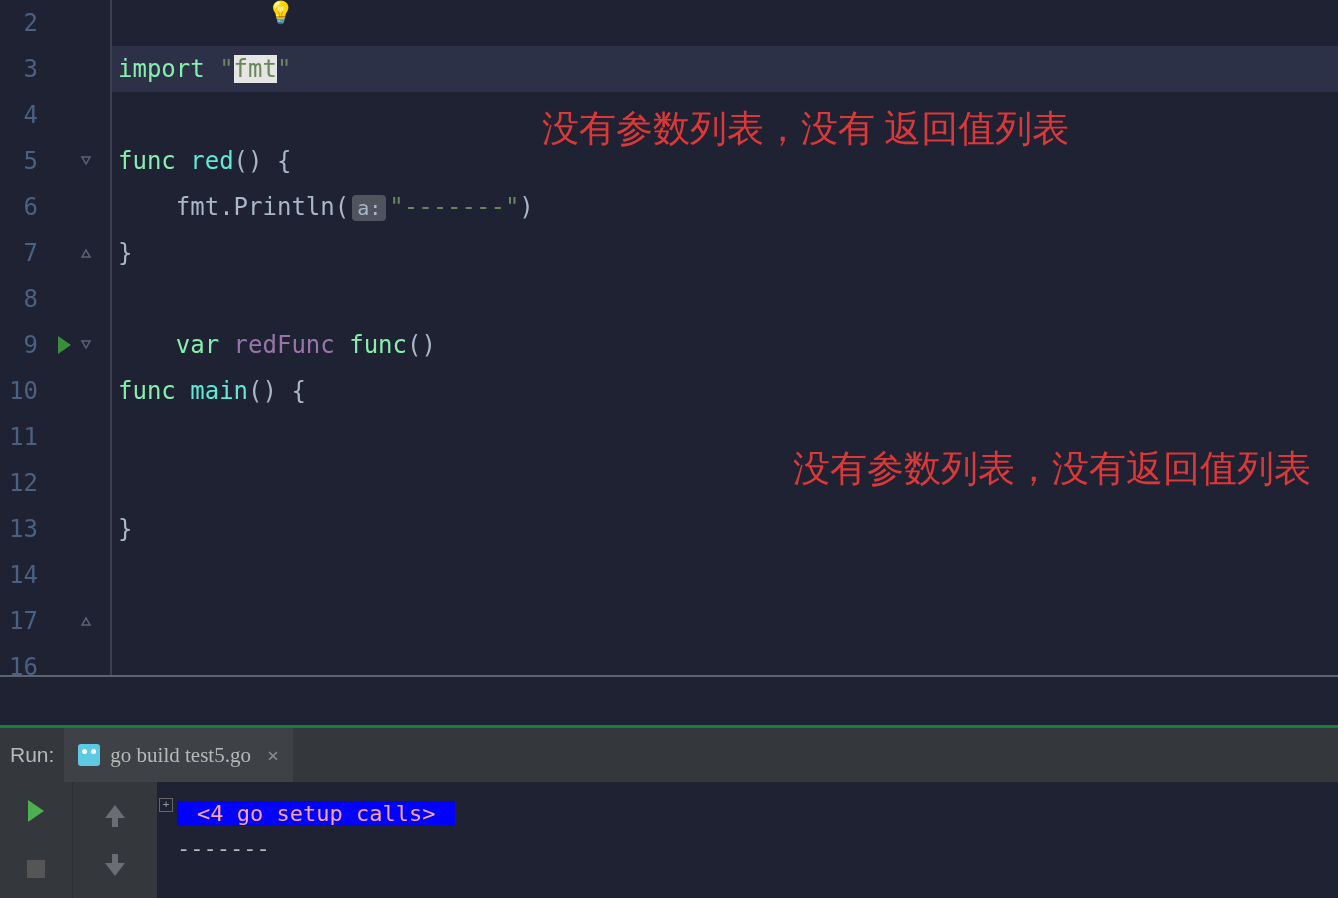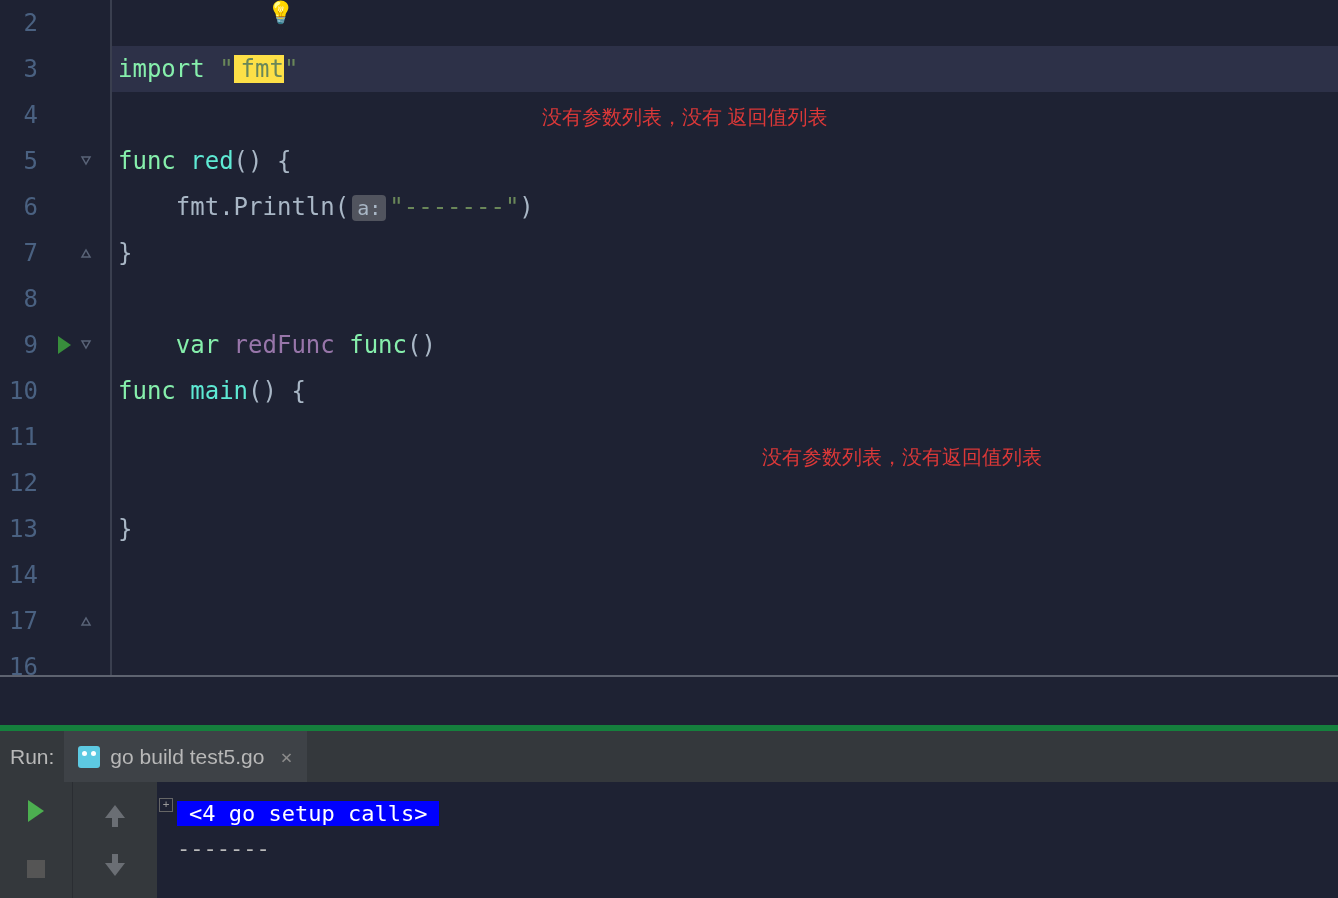--- a/index.html
+++ b/index.html
@@ -77,34 +77,34 @@
       position: relative;
     }
     .code-line.current-line {
       background: #2d3148;
     }
     .tok-keyword { color: #86efac; }
     .tok-func-name { color: #5eead4; }
     .tok-string { color: #6a8759; }
     .tok-identifier { color: #9876aa; }
     .tok-default { color: #a9b7c6; }
-    .tok-highlighted-bg { background: #fde047; padding-left: 7px; }
+    .tok-highlighted-bg { background: #e5e5e5; }
     .param-hint {
       background: #51545e;
       color: #a9b7c6;
       padding: 1px 5px;
       border-radius: 4px;
       font-size: 20px;
       margin: 0 3px;
     }
     .annotation {
       position: absolute;
       color: #dc3838;
-      font-family: Liberation Sans, sans-serif;
-      font-size: 20px;
+      font-family: Liberation Serif, serif;
+      font-size: 37px;
       font-weight: 500;
       white-space: pre-line;
     }
     .lightbulb {
       position: absolute;
       left: 155px;
       top: 0;
       font-size: 22px;
     }
     .editor-bottom-border {
@@ -113,21 +113,21 @@
     }
     .spacer-section {
       height: 48px;
       background: #1e2233;
     }
     .run-panel {
       background: #34383c;
       height: 57px;
       display: flex;
       align-items: center;
-      border-top: 6px solid #15803d;
+      border-top: 3px solid #15803d;
     }
     .run-label-area {
       padding: 0 10px;
       color: #b8b8b8;
       font-size: 21px;
       font-family: sans-serif;
     }
     .run-tab {
       display: flex;
       align-items: center;
@@ -146,21 +146,21 @@
     .gopher-icon::before, .gopher-icon::after {
       content: '';
       position: absolute;
       width: 5px; height: 5px;
       background: white;
       border-radius: 50%;
       top: 5px;
     }
     .gopher-icon::before { left: 4px; }
     .gopher-icon::after { right: 4px; }
-    .run-tab-text { color: #b8b8b8; font-size: 21px; font-family: Liberation Sans, sans-serif; }
+    .run-tab-text { color: #b8b8b8; font-size: 21px; font-family: Liberation Serif, serif; }
     .close-x { color: #8a8a8a; font-size: 20px; cursor: pointer; margin-left: 6px; }
     .console-area {
       flex-shrink: 0;
       display: flex;
       background: #1e2233;
       height: 116px;
     }
     .console-toolbar {
       width: 72px;
       background: #34383c;
@@ -199,22 +199,22 @@
       width: 14px;
       height: 14px;
       border: 1px solid #666;
       font-size: 11px;
       line-height: 12px;
       text-align: center;
       color: #999;
     }
     .setup-calls {
       background: #0000ff;
-      color: #ffffff;
-      padding: 0 12px;
+      color: #fca5a5;
+      padding: 0 20px;
     }
     .play-triangle {
       width: 0; height: 0;
       border-left: 16px solid #4caf50;
       border-top: 11px solid transparent;
       border-bottom: 11px solid transparent;
     }
     .play-triangle-sm {
       width: 0; height: 0;
       border-left: 13px solid #388e3c;
@@ -318,21 +318,21 @@
       <div class="code-line"><span class="tok-default">    fmt.Println(</span><span class="param-hint">a:</span><span class="tok-string">"-------"</span><span class="tok-default">)</span></div>
       <div class="code-line"><span class="tok-default">}</span></div>
       <div class="code-line"></div>
       <div class="code-line"><span class="tok-default">    </span><span class="tok-keyword">var </span><span class="tok-identifier">redFunc </span><span class="tok-keyword">func</span><span class="tok-default">()</span></div>
       <div class="code-line"><span class="tok-keyword">func </span><span class="tok-func-name">main</span><span class="tok-default">() {</span></div>
       <div class="code-line"></div>
       <div class="code-line"></div>
       <div class="code-line"><span class="tok-default">}</span></div>
       <div class="code-line"></div>
       <div class="annotation" style="top: 104px; left: 430px;">没有参数列表，没有 返回值列表</div>
-      <div class="annotation" style="top: 444px; left: 650px;">没有参数列表，没有返回值列表</div>
+      <div class="annotation" style="top: 444px; left: 681px;">没有参数列表，没有返回值列表</div>
     </div>
 </div>
 
 <div class="editor-bottom-border"></div>
 <div class="spacer-section"></div>
 
 <div class="run-panel">
   <div class="run-label-area">Run:</div>
   <div class="run-tab">
     <div class="gopher-icon"></div>

